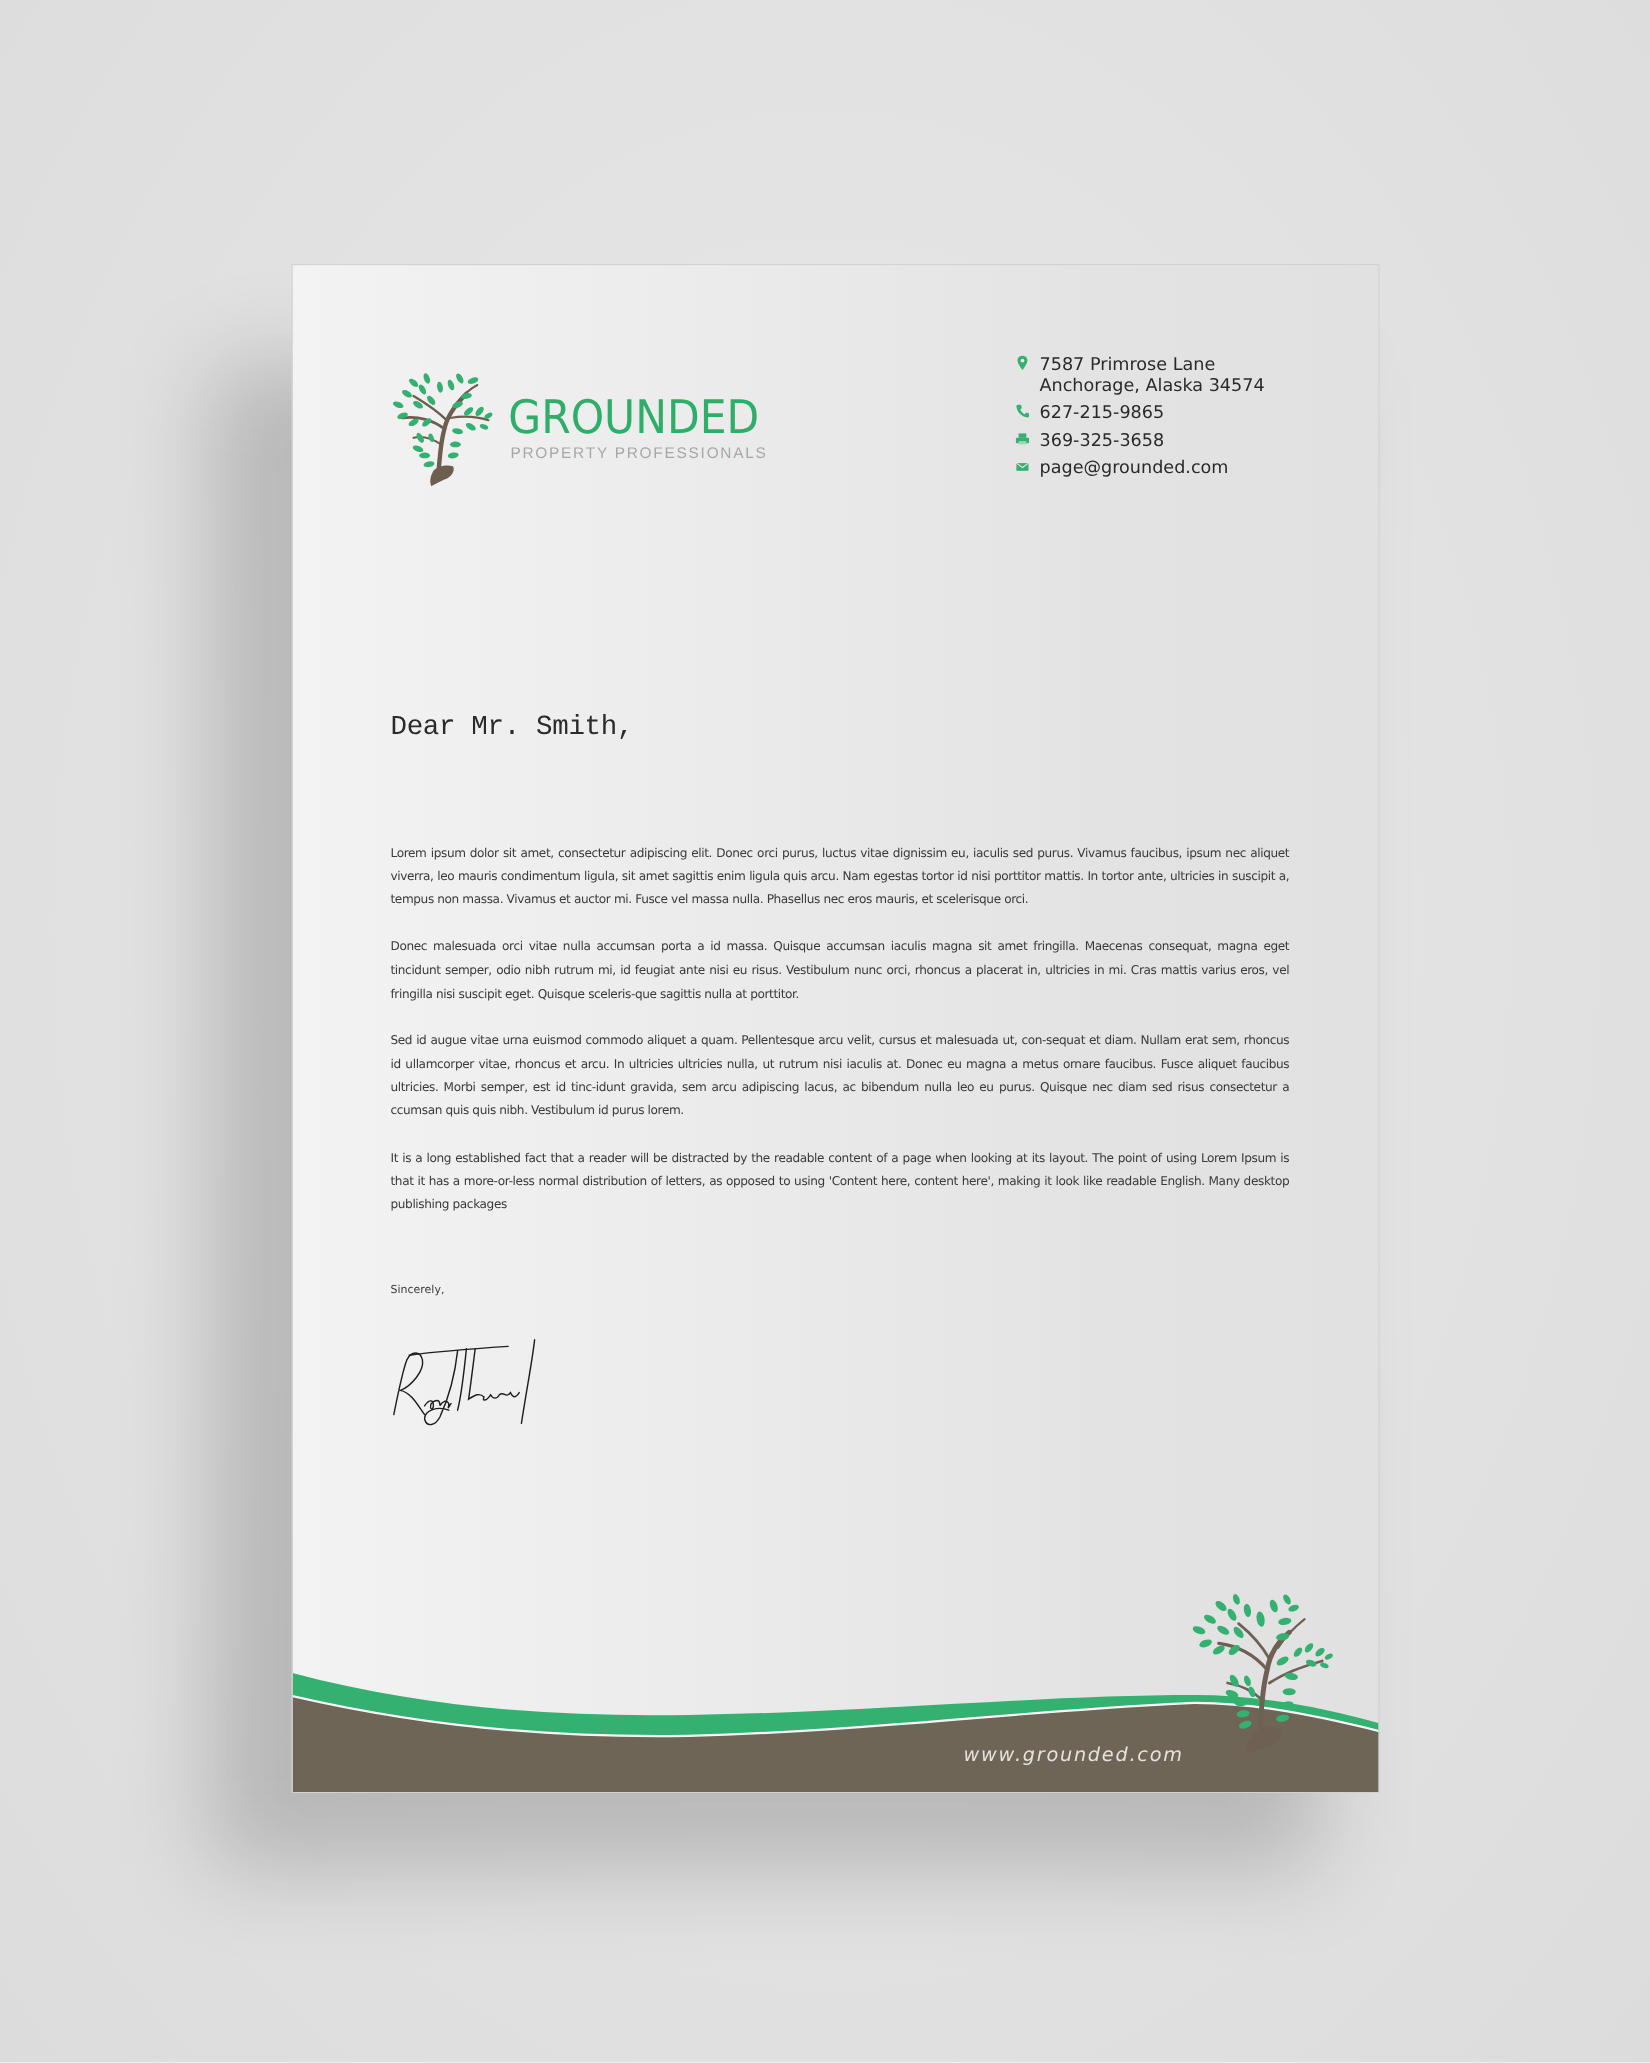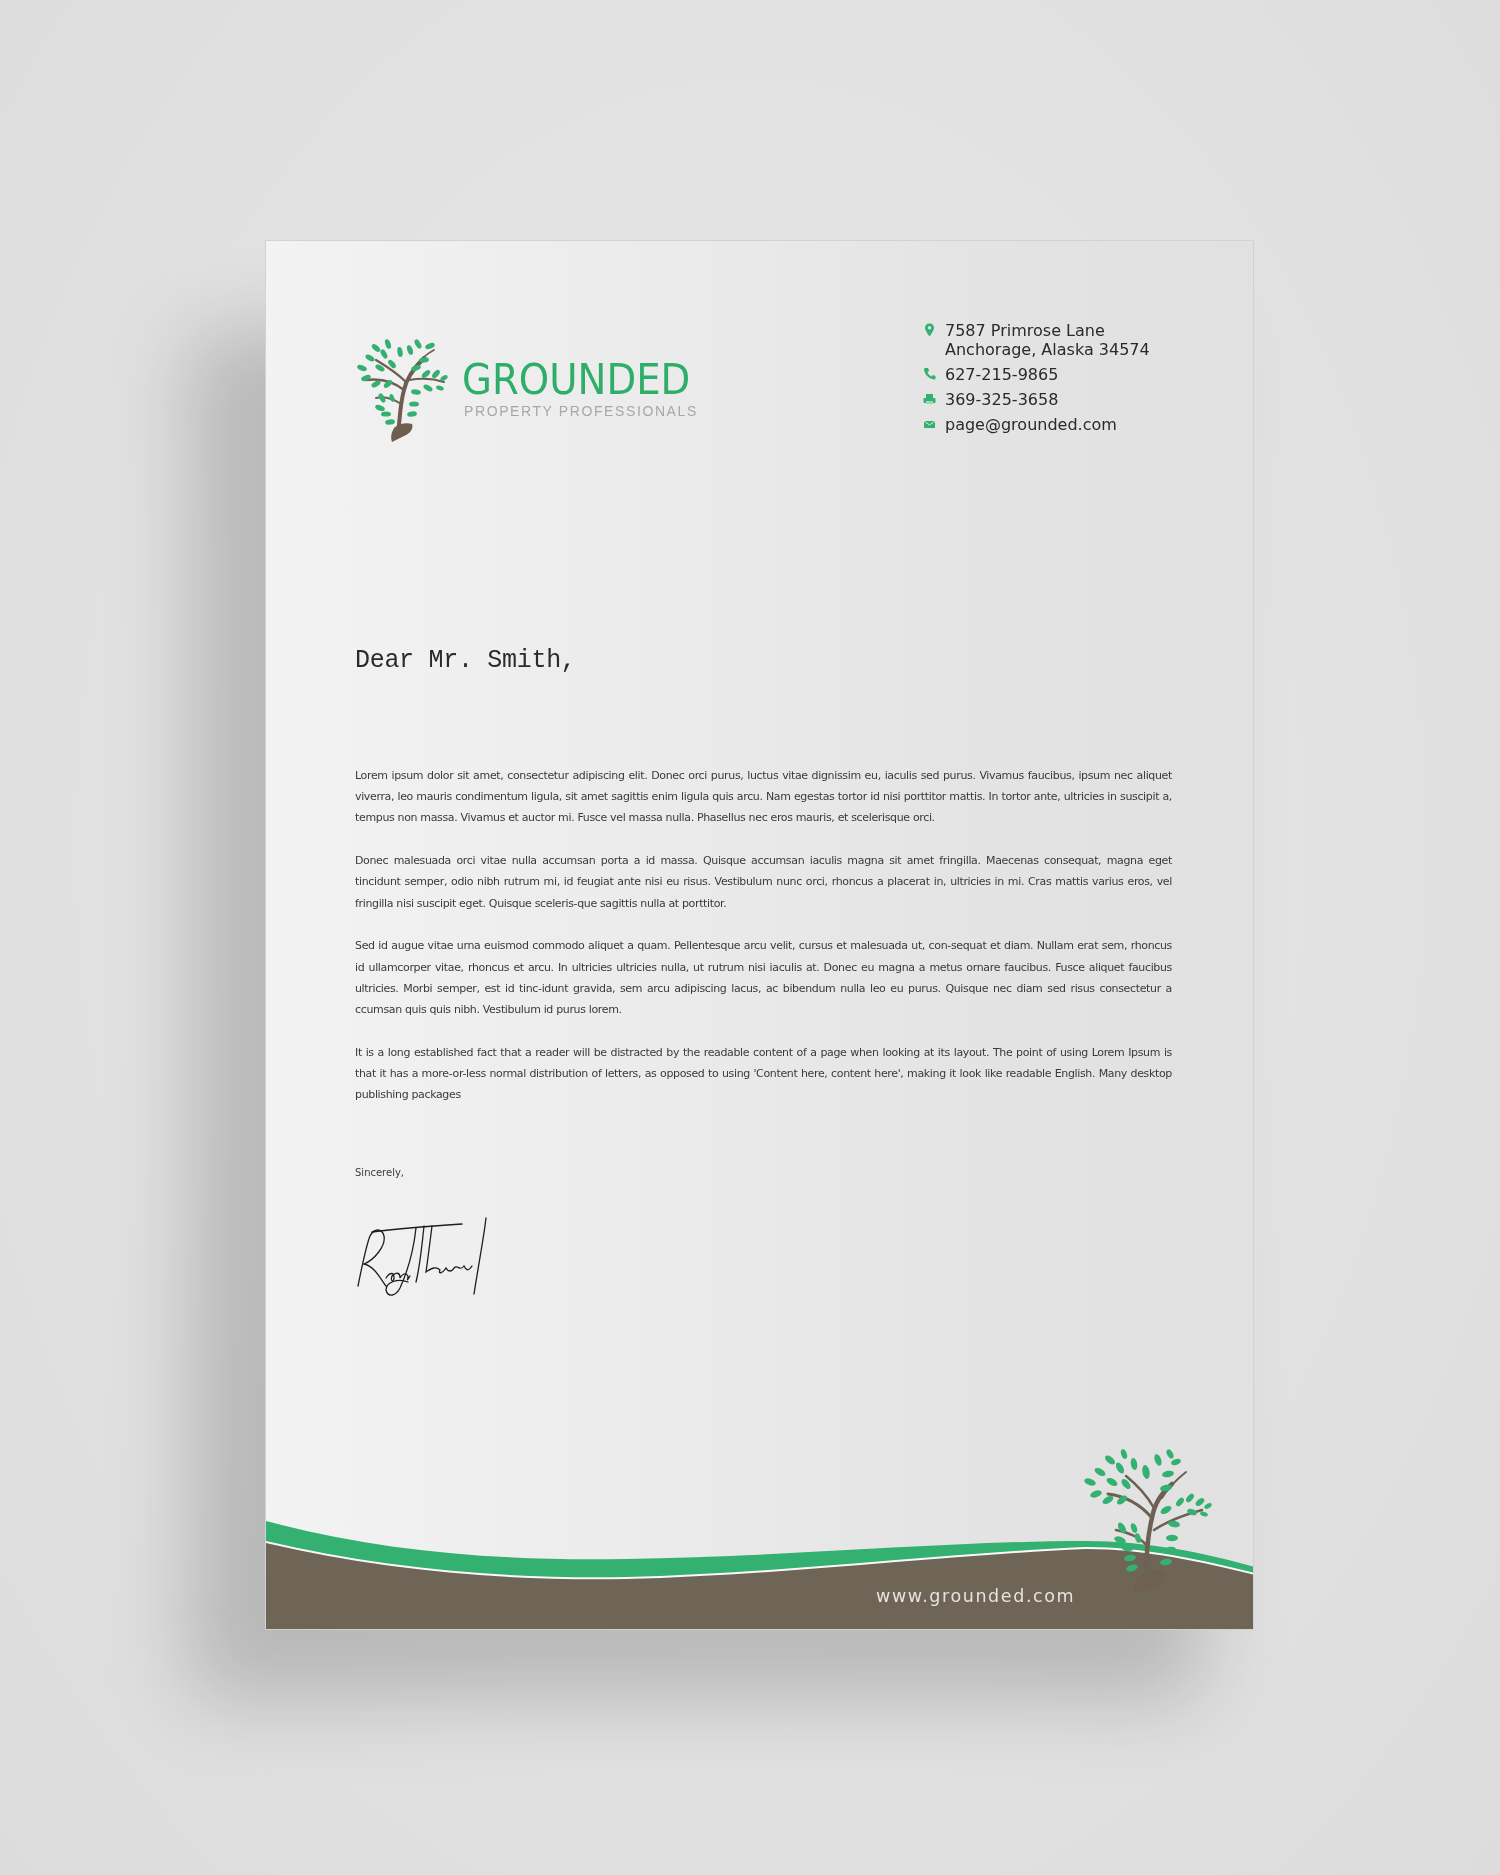--- a/index.html
+++ b/index.html
@@ -32,21 +32,21 @@
   .contact .row { position: relative; padding-left: 24px; line-height: 19px; }
   .contact .row + .row { margin-top: 6px; }
   .contact .ic { position: absolute; left: 2px; top: 2px; width: 13px; height: 14px; }
   .salutation { position: absolute; left: 89px; top: 405px; font-size: 25px; color: #2b2b2b; font-family: Liberation Mono, monospace; letter-spacing: -0.3px; }
   .body-text { position: absolute; left: 89px; top: 479px; width: 817px; font-size: 11px; line-height: 21.2px; color: #3a3a3a; text-align: justify; font-family: "DejaVu Sans", sans-serif; letter-spacing: -0.35px; margin-top: 45px; }
   .body-text p { margin: 0 0 21.6px 0; }
   .sincerely { position: absolute; left: 89px; top: 926px; font-size: 10px; color: #3a3a3a; font-family: "DejaVu Sans", sans-serif; }
   .signature { position: absolute; left: 86px; top: 975px; width: 140px; height: 85px; }
   .footer-svg { position: absolute; left: 0; top: 1240px; width: 989px; height: 150px; }
   .footer-tree { position: absolute; left: 810px; top: 1207px; width: 150px; height: 150px; }
-  .website { position: absolute; left: 610px; top: 1345px; color: #e6e3de; font-family: "DejaVu Sans", sans-serif; font-size: 17.5px; letter-spacing: 1.6px; }
+  .website { position: absolute; left: 610px; top: 1345px; color: #e6e3de; font-family: "DejaVu Sans", sans-serif; font-size: 17.5px; letter-spacing: 1.6px; font-style: italic; }
 </style>
 </head>
 <body>
 
 <div class="shadow"></div>
 
 <div class="paper">
 
   <div class="logo">
     <svg class="logo-mark" viewBox="0 0 96 104">

